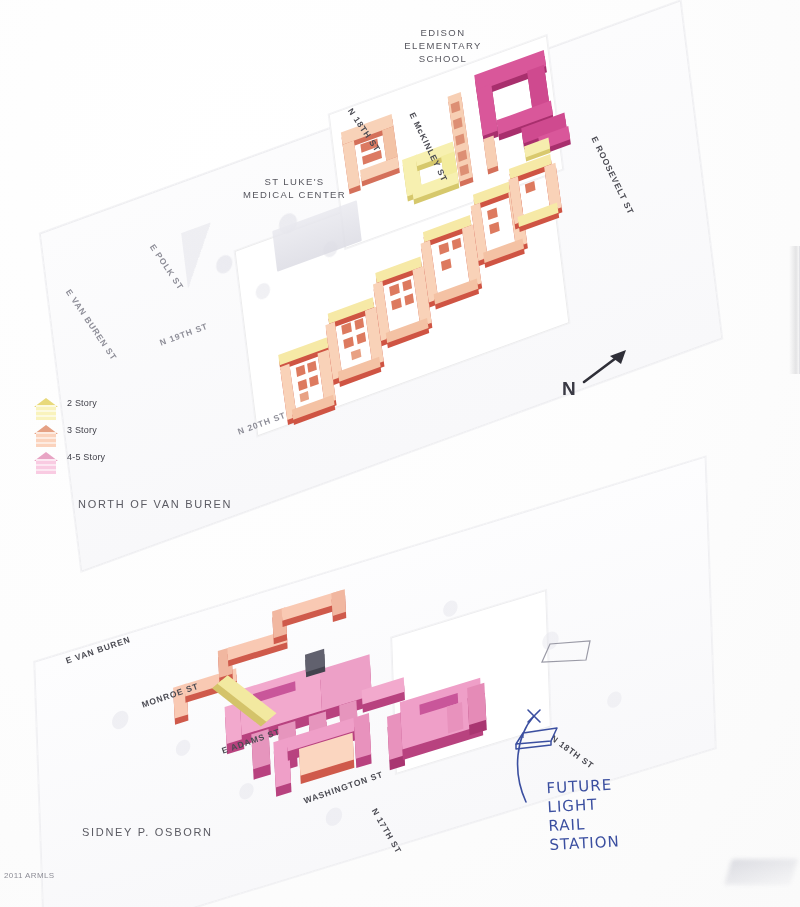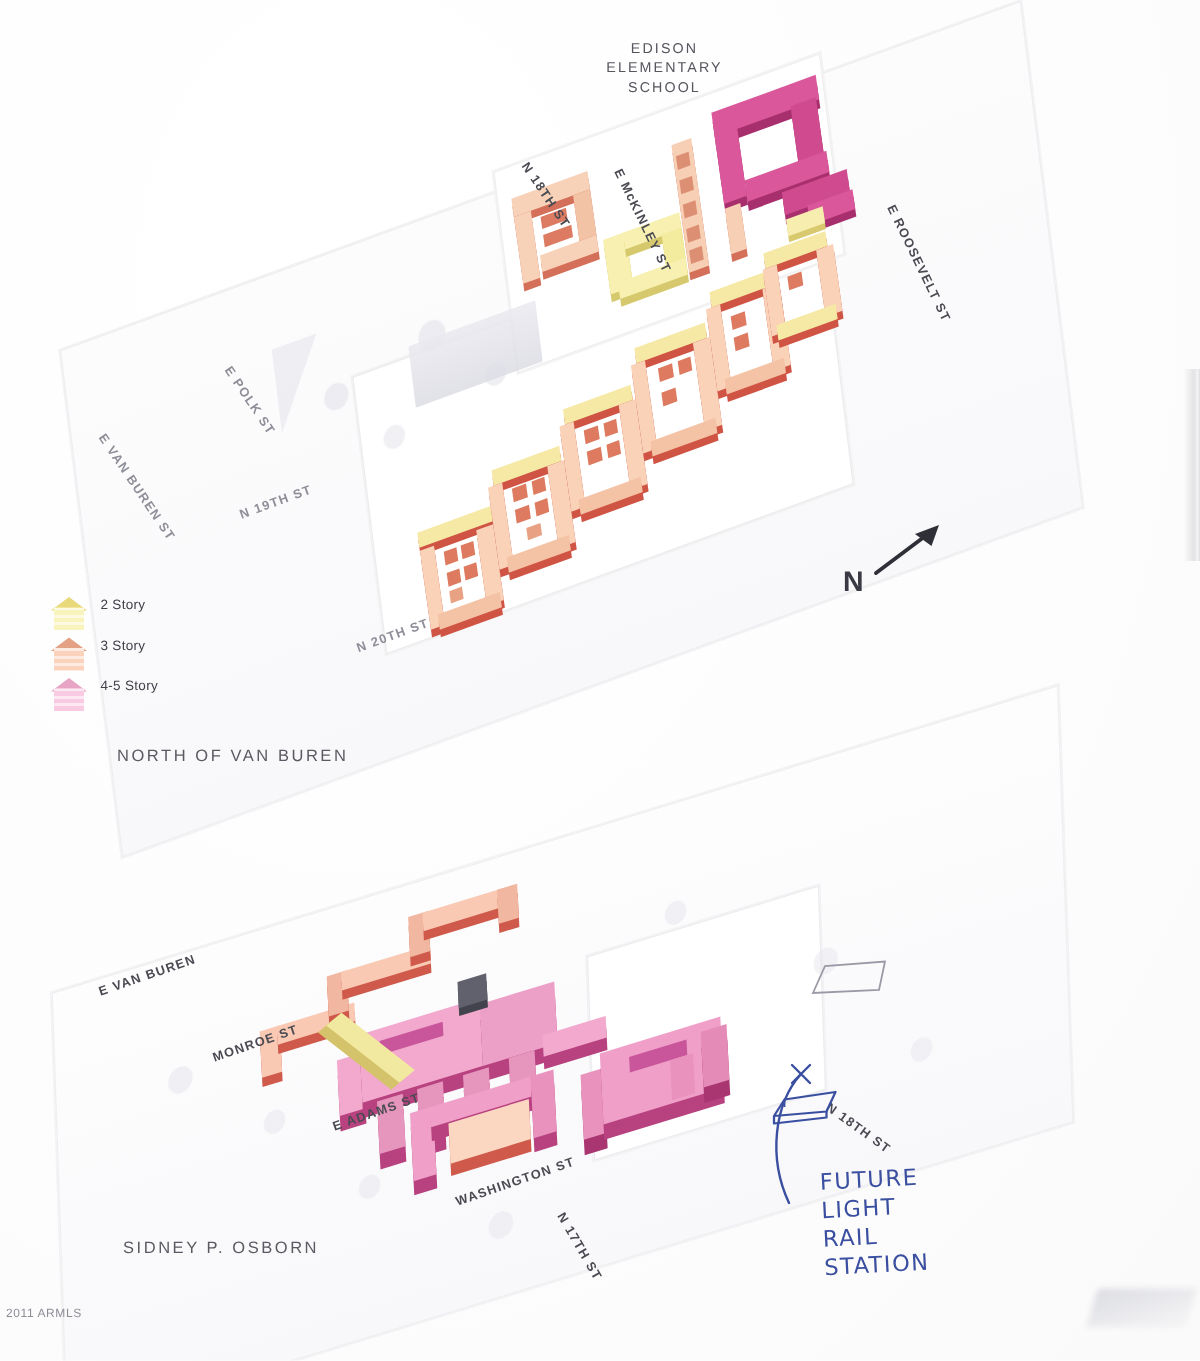--- a/index.html
+++ b/index.html
@@ -234,20 +234,22 @@
         <div style="position:absolute;left:0;top:10px;width:10px;height:44px;background:#f9d2b8;box-shadow:0 5px 0 #cf5443;"></div>
         <div style="position:absolute;left:38px;top:10px;width:12px;height:44px;background:#f9d2b8;box-shadow:0 5px 0 #cf5443;"></div>
         <div style="position:absolute;left:4px;top:48px;width:42px;height:10px;background:#f6e9a6;box-shadow:0 5px 0 #cf5443;"></div>
         <div style="position:absolute;left:16px;top:20px;width:10px;height:9px;background:#dd7a5f;"></div>
       </div>
     </div>
 
     <div class="poi" style="left:388px;top:26px;width:110px;">EDISON
 ELEMENTARY
 SCHOOL</div>
+    <div class="poi" style="left:232px;top:175px;width:125px;">ST LUKE'S
+MEDICAL CENTER</div>
 
     <div class="street faint" style="left:68px;top:285px;transform:rotate(56deg);">E VAN BUREN ST</div>
     <div class="street faint" style="left:152px;top:240px;transform:rotate(56deg);">E POLK ST</div>
     <div class="street faint" style="left:160px;top:338px;transform:rotate(-20deg);">N 19TH ST</div>
     <div class="street faint" style="left:238px;top:427px;transform:rotate(-20deg);">N 20TH ST</div>
     <div class="street" style="left:350px;top:104px;transform:rotate(56deg);">N 18TH ST</div>
     <div class="street" style="left:412px;top:108px;transform:rotate(64deg);">E McKINLEY ST</div>
     <div class="street" style="left:594px;top:132px;transform:rotate(64deg);">E ROOSEVELT ST</div>
 
     <div class="north" style="left:562px;top:348px;">

